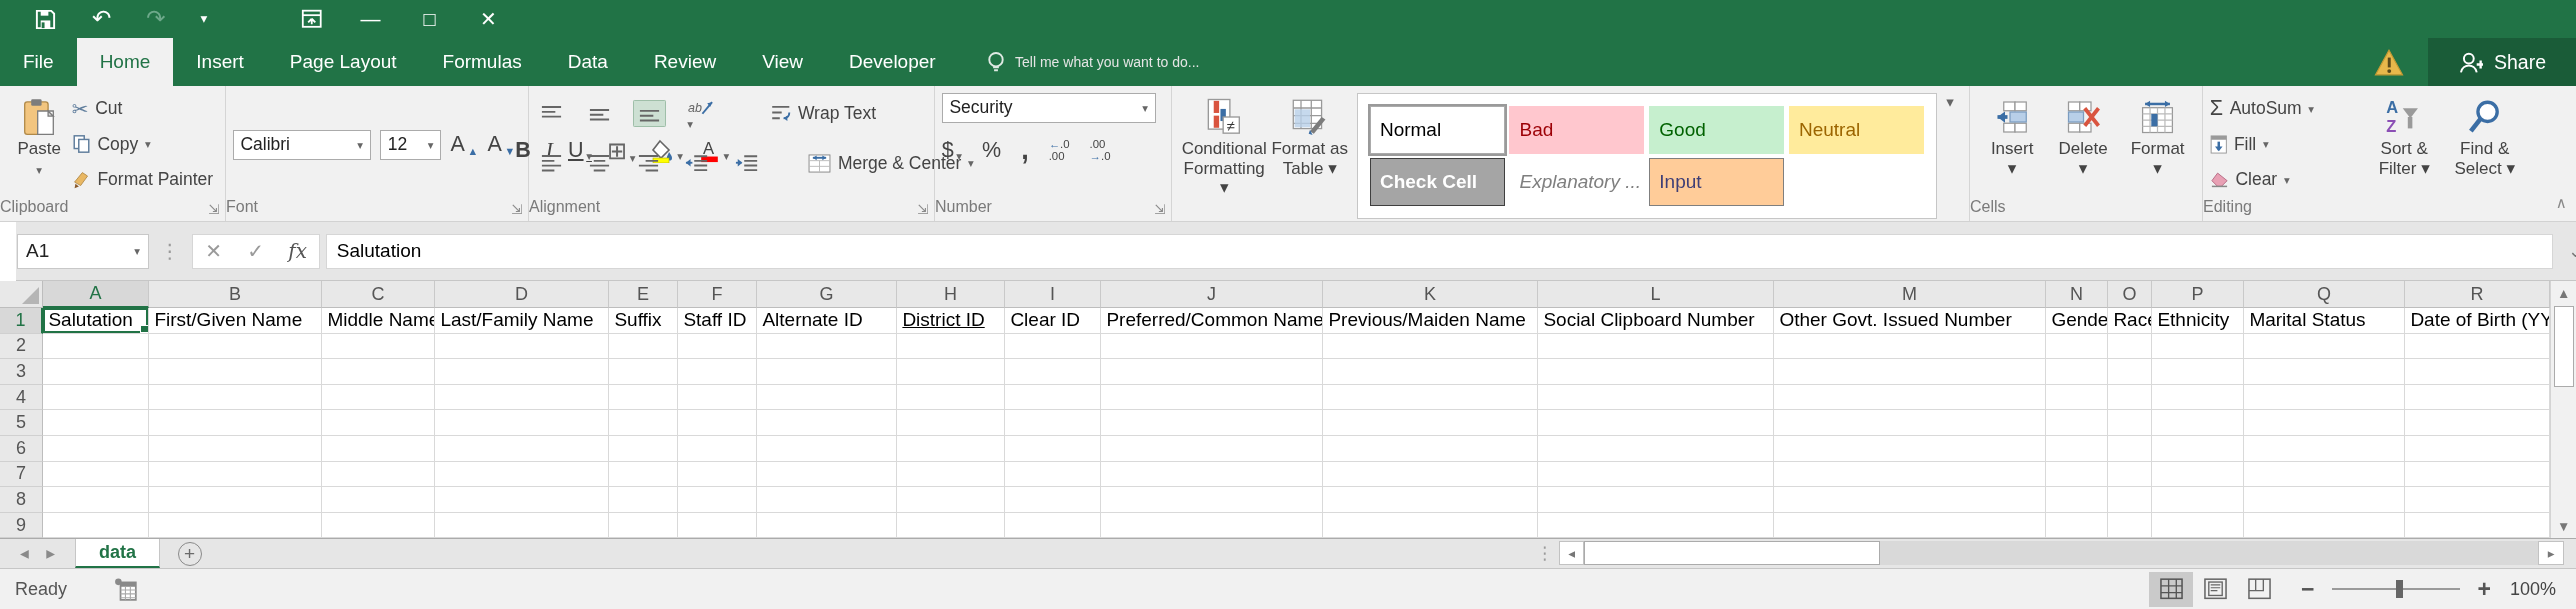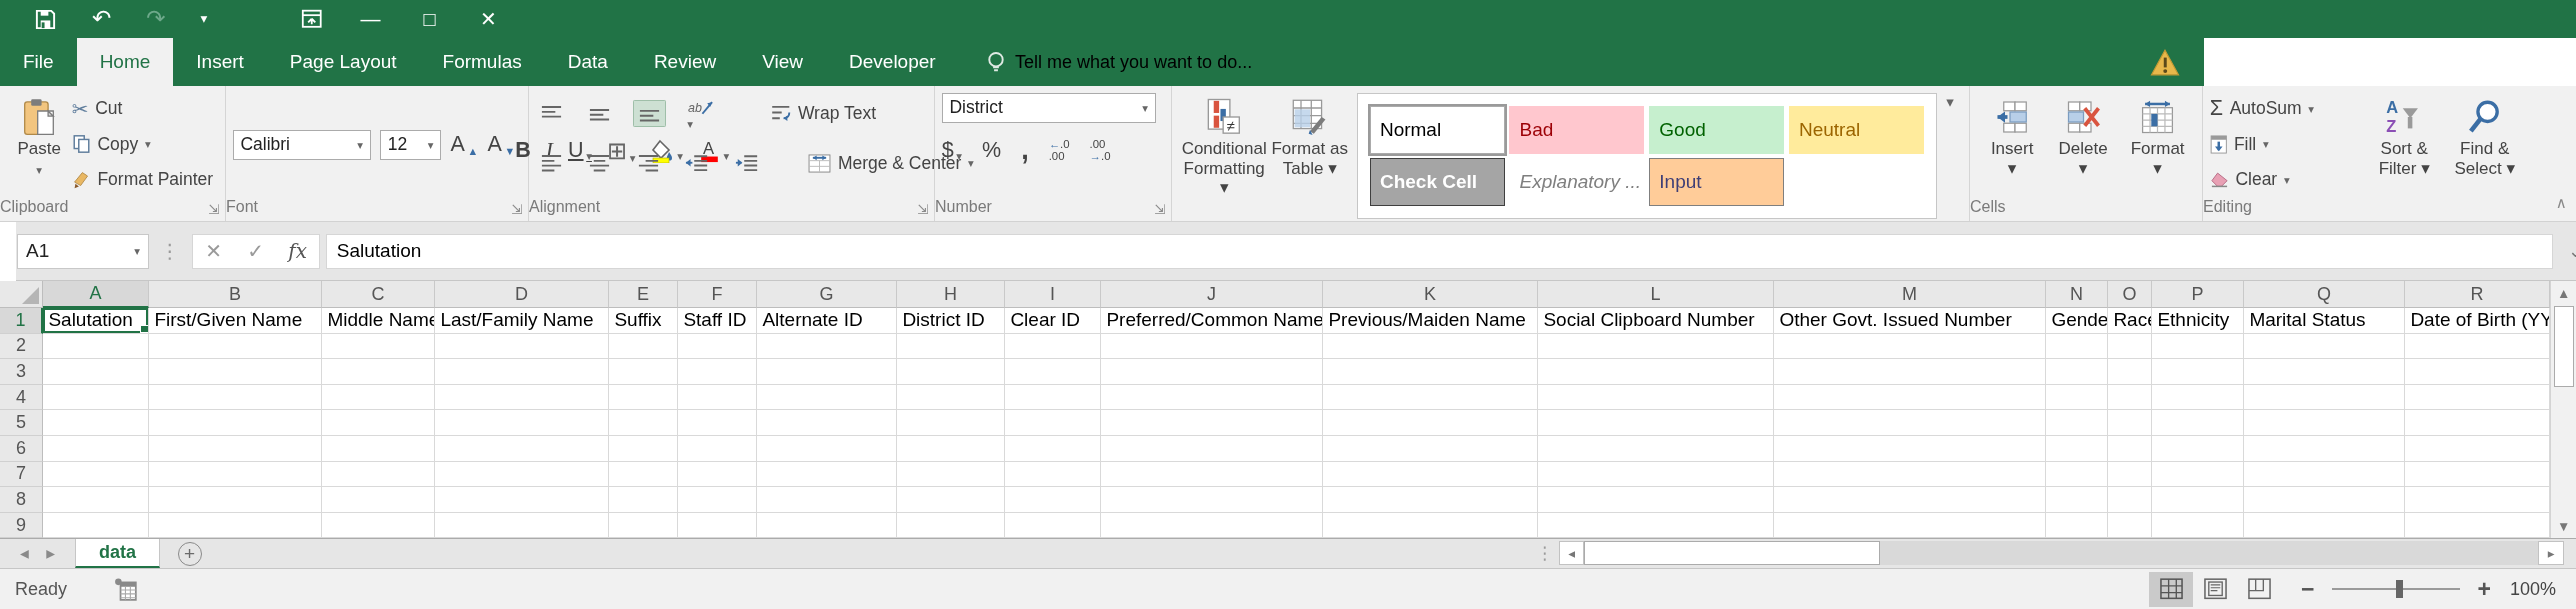--- a/index.html
+++ b/index.html
@@ -9,25 +9,25 @@
   
   #titlebar{left:0;top:0;width:2576px;height:38px;background:#217346;display:flex;align-items:center;color:#fff}
   .qat{display:flex;align-items:center;gap:35px;padding-left:34px;width:282px}
   .qat .qbtn{font-size:23px;line-height:1;color:#fff}
   .qat .dis{color:#6ea98b}
   .qat .sm{font-size:13.5px}
   #title-text{flex:1;text-align:center;font-size:17.5px;color:#fff;letter-spacing:0.1px}
   .wincontrols{display:flex;align-items:center;height:38px}
   .wincontrols .wbtn{width:59px;height:38px;display:flex;align-items:center;justify-content:center;font-size:20px;color:#fff}
   
-  #tabrow{left:0;top:38px;width:2204px;height:48px;background:#217346;display:flex;align-items:stretch;color:#fff}
+  #tabrow{left:0;top:38px;width:2576px;height:48px;background:#217346;display:flex;align-items:stretch;color:#fff}
   .rtabs{display:flex;align-items:stretch}
   .rtab{padding:0 23px;display:flex;align-items:center;font-size:19px;color:#fff;cursor:default}
   .rtab.active{background:#f1f1f1;color:#217346}
-  .tellme{display:flex;align-items:center;gap:9.4px;margin-left:27px;font-size:18px;color:#000000}
+  .tellme{display:flex;align-items:center;gap:9.4px;margin-left:27px;font-size:14px;color:#e5e5e5}
   .trspacer{flex:1}
   .warn-wrap{display:flex;align-items:center;margin-right:24px}
   #share-btn{background:#1a5c38;display:flex;align-items:center;gap:10.8px;padding:0 30px;font-size:19.5px;color:#fff}
   
   #ribbon{left:0;top:86px;width:2576px;height:136px;background:#f1f1f1;border-bottom:1.3px solid #d2d2d2;display:flex}
   .rgroup{position:relative;border-right:0.7px solid #d5d5d5;display:flex;flex-direction:column;flex:0 0 auto}
   .gcontent{flex:1;display:flex;align-items:flex-start;padding:6.7px 5.4px 0 6.7px}
   .glabel{height:24px;text-align:left;font-size:16px;color:#7a7a7a;line-height:20px}
   .launcher{position:absolute;right:5.4px;bottom:4px;font-size:13.5px;color:#8a8a8a}
   .bigbtn{display:flex;flex-direction:column;align-items:center;width:79px;padding-top:2.7px}
@@ -151,20 +151,28 @@
     <span>Tell me what you want to do...</span>
   </div>
   <div class="trspacer"></div>
   <div class="warn-wrap">
     <svg width="30" height="27" viewBox="0 0 24 22">
         <path d="M12 1 L23 21 H1 Z" fill="#e8b84b" stroke="#c49a33"></path>
         <rect x="11" y="7" width="2.4" height="8" fill="#5b4a1a"></rect>
         <circle cx="12.2" cy="18" r="1.6" fill="#5b4a1a"></circle>
       </svg>
   </div>
+  <div id="share-btn">
+    <svg width="25.6" height="23" viewBox="0 0 26 22">
+        <circle cx="11" cy="7" r="5" fill="none" stroke="#fff" stroke-width="2"></circle>
+        <path d="M3 21c1-5 5-7 8-7s7 2 8 7" fill="none" stroke="#fff" stroke-width="2"></path>
+        <path d="M19 13h8M23 9v8" stroke="#fff" stroke-width="2.4"></path>
+      </svg>
+    <span>Share</span>
+  </div>
 </div>
 
 <div class="abs" id="ribbon">
 
   <div class="rgroup" style="width:226px">
     <div class="gcontent">
       <div class="bigbtn" style="width:65px">
         <div class="bicon">
           <svg width="34" height="39" viewBox="0 0 26 30">
               <rect x="2" y="3" width="18" height="25" rx="2" fill="#f2c57f" stroke="#b08948"></rect>
@@ -337,21 +345,21 @@
           </span>
       </div>
     </div>
     <div class="glabel">Alignment</div>
     <span class="launcher">⇲</span>
   </div>
 
   <div class="rgroup" style="width:237px">
     <div class="gcontent" style="flex-direction:column;align-items:stretch">
       <div class="combo" style="width:214px">
-          <span>District</span>
+          <span>Security</span>
           <span class="carat">▾</span>
         </div>
       <div class="btnrow" style="gap:20px">
         <span class="fmtbtn">
             <span>$</span>
             <span class="carat">▾</span>
           </span>
         <span class="fmtbtn">
             <span>%</span>
           </span>
@@ -561,21 +569,21 @@
     <div id="gridrows">
         <div class="grow">
           <div class="gut sel">1</div>
           <div class="cell a1sel" style="width: 106px;">Salutation</div>
           <div class="cell" style="width: 173px;">First/Given Name</div>
           <div class="cell" style="width: 113px;">Middle Name</div>
           <div class="cell" style="width: 174px;">Last/Family Name</div>
           <div class="cell" style="width: 69px;">Suffix</div>
           <div class="cell" style="width: 79px;">Staff ID</div>
           <div class="cell" style="width: 140px;">Alternate ID</div>
-          <div class="cell" style="width: 108px;">District ID</div>
+          <div class="cell" style="width: 108px; text-decoration: underline;">District ID</div>
           <div class="cell" style="width: 96px;">Clear ID</div>
           <div class="cell" style="width: 222px;">Preferred/Common Name</div>
           <div class="cell" style="width: 215px;">Previous/Maiden Name</div>
           <div class="cell" style="width: 236px;">Social Clipboard Number</div>
           <div class="cell" style="width: 272px;">Other Govt. Issued Number</div>
           <div class="cell" style="width: 62px;">Gender</div>
           <div class="cell" style="width: 44px;">Race</div>
           <div class="cell" style="width: 92px;">Ethnicity</div>
           <div class="cell" style="width: 161px;">Marital Status</div>
           <div class="cell" style="width: 145px;">Date of Birth (YY</div>

